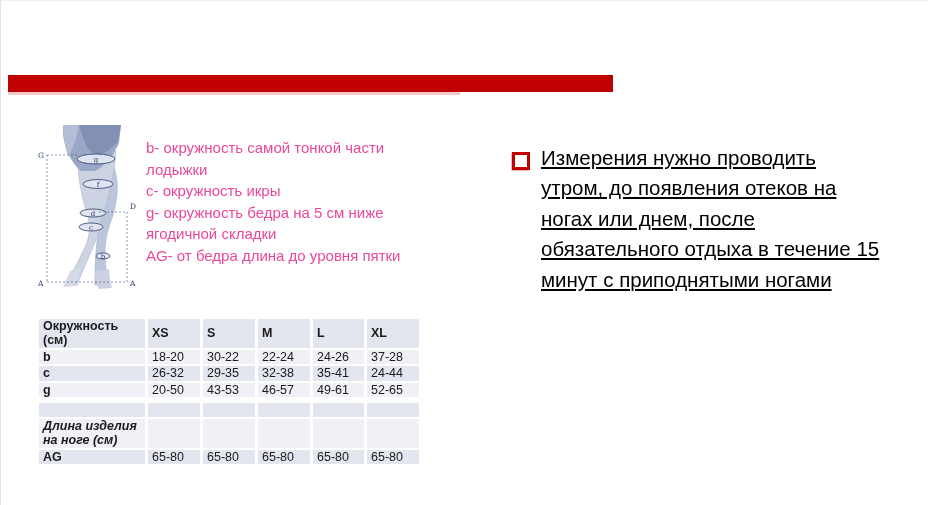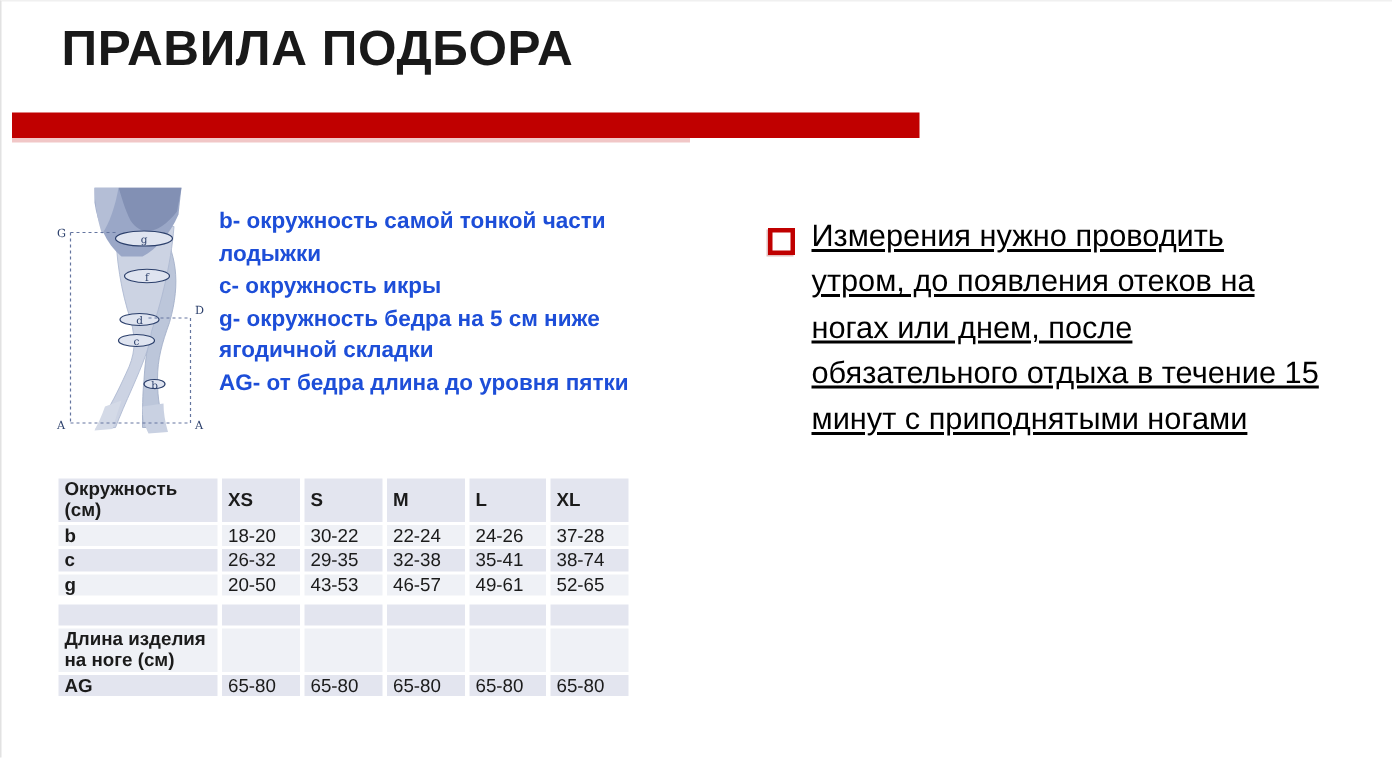--- a/index.html
+++ b/index.html
@@ -14,21 +14,21 @@
   }
   .title-bar{position:absolute;left:7px;top:74px;width:605px;height:17px;background:#C00000;}
   .title-bar-shadow{position:absolute;left:7px;top:91px;width:452px;height:3px;background:rgba(192,0,0,0.22);}
 
   
   .legs-figure{position:absolute;left:36px;top:124px;width:106px;height:168px;}
 
   
   .legend{
     position:absolute;left:145px;top:136px;width:320px;
-    font-size:15px;line-height:21.5px;color:#1d4ed8;white-space:pre-line;font-weight:bold;
+    font-size:15px;line-height:21.5px;color:#ec4899;white-space:pre-line;
   }
 
   
   .note-wrap{position:absolute;left:511px;top:142px;width:402px;display:flex;align-items:flex-start;}
   .bullet-square{
     flex:0 0 auto;width:12px;height:12px;margin-top:9px;
     border:3.5px solid #C00000;background:#fff;
     box-shadow:-1px 1px 0 rgba(140,0,0,.25);
   }
   .note-text{
@@ -42,29 +42,28 @@
   }
   .size-table td{
     padding:0 2px 0 4px;font-size:12.5px;line-height:1.15;vertical-align:middle;
     color:#1b1b1b;white-space:pre-line;overflow:hidden;
   }
   tr.band-dark td{background:#e3e5ef;}
   tr.band-light td{background:#eff1f6;}
   tr.spacer-row td{background:transparent;height:2px;padding:0;}
   tr.r-header td{height:15px;font-weight:bold;}
   tr.r-normal td{height:14px;}
-  tr.r-tall td{height:29px;}
+  tr.r-tall td{height:29px;font-style:italic;}
   td.rowhead{font-weight:bold;}
 </style>
 </head>
 <body>
 
 <div class="slide">
 
-  <h1 class="page-title">ПРАВИЛА ПОДБОРА</h1>
   <div class="title-bar"></div>
   <div class="title-bar-shadow"></div>
 
   <svg class="legs-figure" viewBox="0 0 106 168">
 
     <path d="M70,26 C80,44 84,62 76,90 C71,104 68,114 68,128 C68,142 70,150 73,160 L58,160 C58,148 58,138 59,128 C60,112 62,102 64,94 C68,76 70,50 68,28 Z" fill="#bcc6da" stroke="#a4b0ca" stroke-width="0.6"></path>
 
     <path d="M58,146 C58,154 60,160 62,164 L75,163 C73,156 72,150 72,144 Z" fill="#c9d1e2"></path>
 
     <path d="M40,22 C40,48 44,70 50,88 C54,102 53,112 47,124 C42,135 36,147 31,154 L27,161 L40,160 C43,152 47,143 51,134 C58,118 63,106 64,96 C70,78 77,52 79,26 Z" fill="#ccd3e3" stroke="#aeb9d1" stroke-width="0.6"></path>
@@ -146,21 +145,21 @@
           <td>22-24</td>
           <td>24-26</td>
           <td>37-28</td>
         </tr>
         <tr class="band-dark r-normal">
           <td class="rowhead">c</td>
           <td>26-32</td>
           <td>29-35</td>
           <td>32-38</td>
           <td>35-41</td>
-          <td>38-74</td>
+          <td>24-44</td>
         </tr>
         <tr class="band-light r-normal">
           <td class="rowhead">g</td>
           <td>20-50</td>
           <td>43-53</td>
           <td>46-57</td>
           <td>49-61</td>
           <td>52-65</td>
         </tr>
         <tr class="spacer-row">

